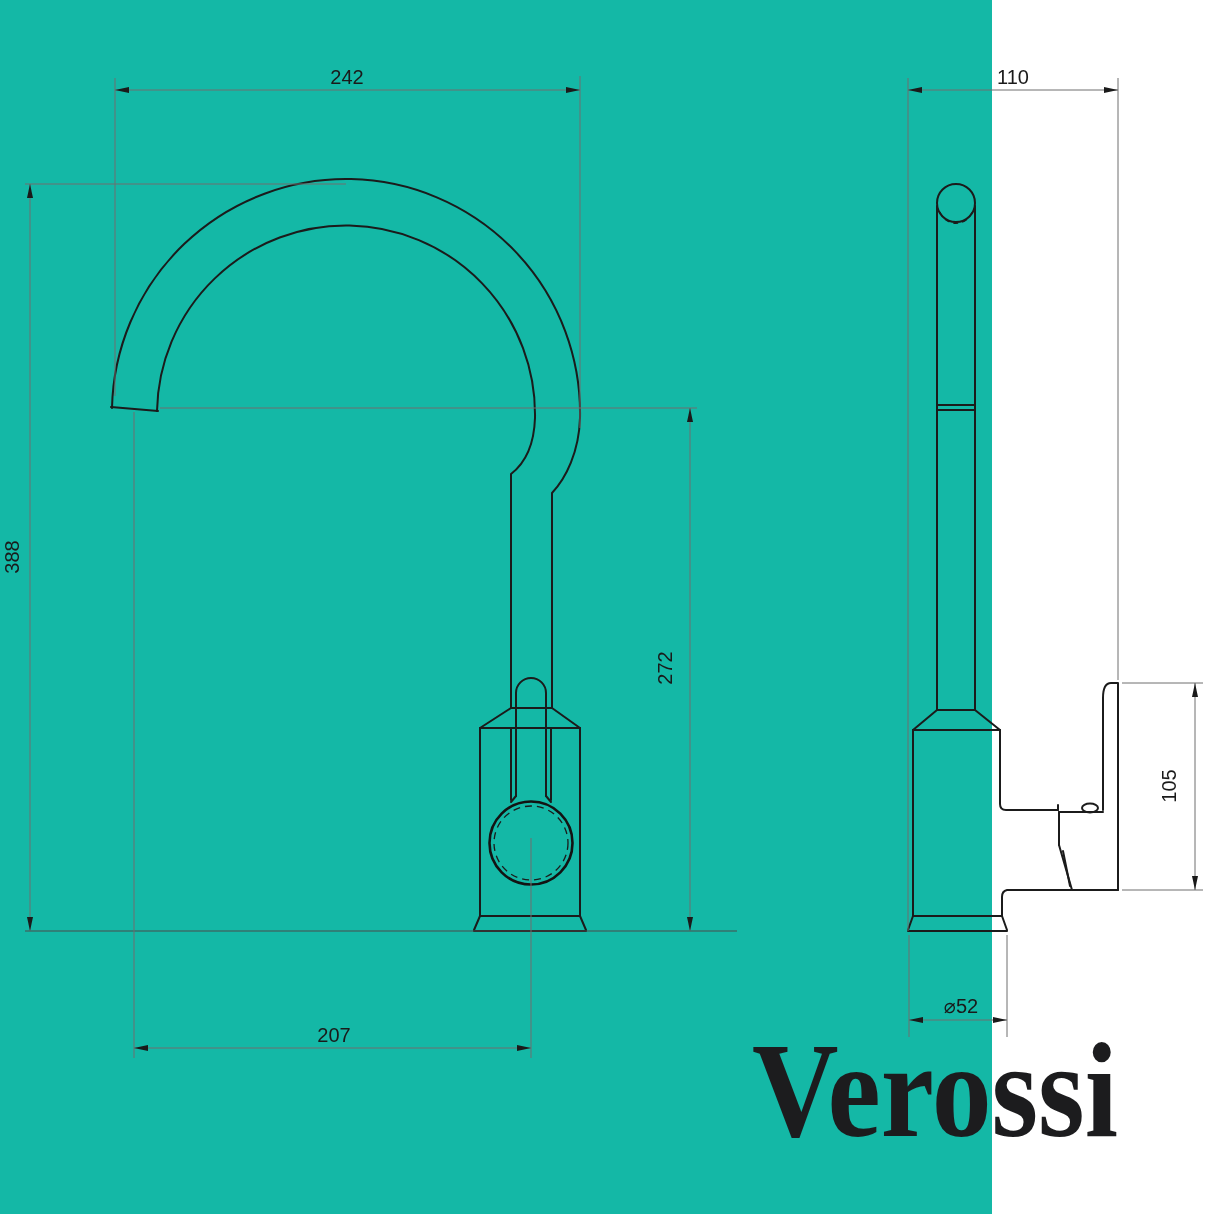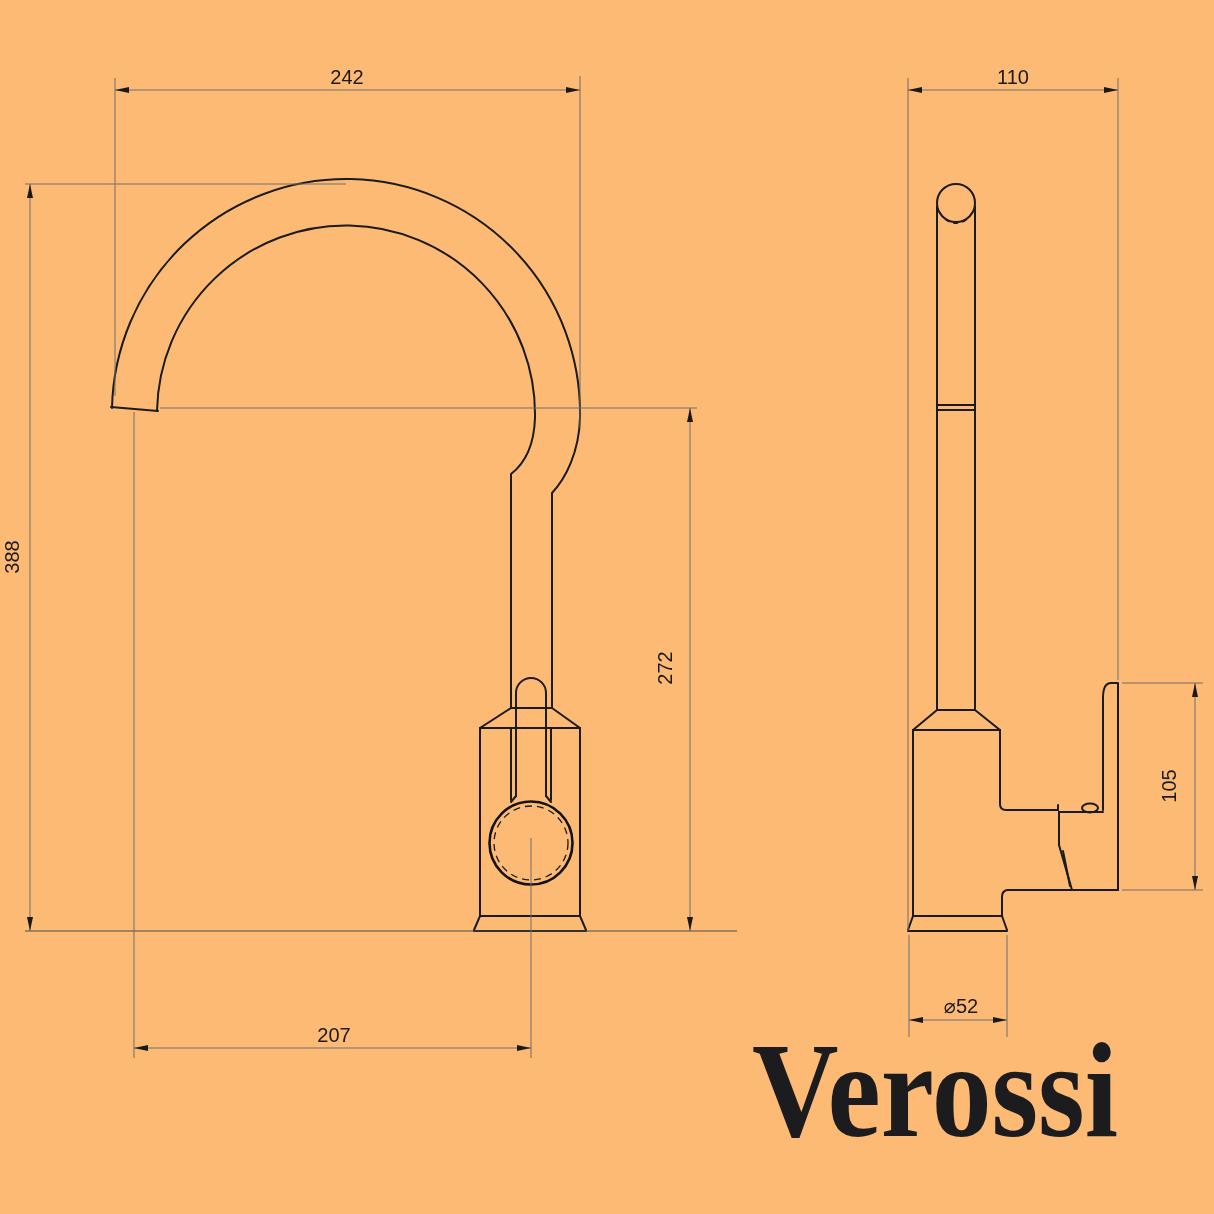--- a/index.html
+++ b/index.html
@@ -6,23 +6,23 @@
     margin:0;
     padding:0;
     background:#ffffff;
     width:1214px;
     height:1214px;
     overflow:hidden;
     font-family:"Liberation Sans", sans-serif;
   }
   .stage{
     position:relative;
-    width:1214px;
+    width:992px;
     height:1214px;
-    background:#fdba74;
+    background:#14b8a6;
   }
   svg{display:block}
   
   .obj{stroke:#1b1b1b;stroke-width:2;fill:none;stroke-linecap:round;stroke-linejoin:round;}
   .obj-bold{stroke:#131313;stroke-width:2.6;fill:none;}
   .thin{stroke:#6f6f6f;stroke-width:1;fill:none;}
   .thin-dark{stroke:#4a4a4a;stroke-width:1.2;fill:none;}
   .hidden-line{stroke:#1b1b1b;stroke-width:1.3;fill:none;stroke-dasharray:7 5;}
   .hidden-line2{stroke:#1b1b1b;stroke-width:1.3;fill:none;stroke-dasharray:5 4;}
   .arrow{fill:#1a1a1a;stroke:none;}

